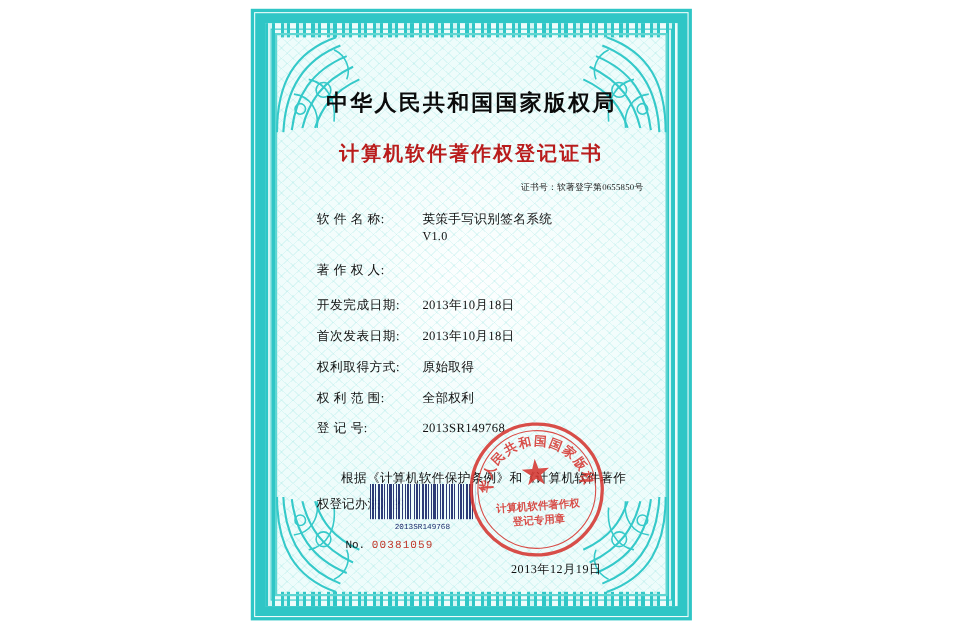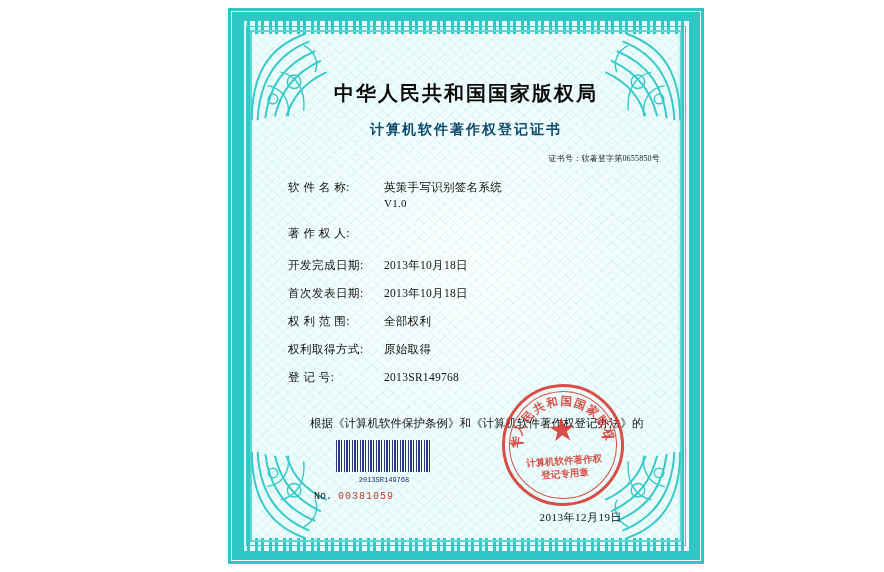--- a/index.html
+++ b/index.html
@@ -12,21 +12,21 @@
     height: 572px;
     font-family: "Liberation Serif", serif;
     overflow: hidden;
   }
 
   
   #certificate {
     position: absolute;
     left: 228px;
     top: 8px;
-    width: 476px;
+    width: 401px;
     height: 556px;
     background: #eefcfb;
     box-sizing: border-box;
   }
 
   
   .frame-outer {
     position: absolute;
     inset: 0;
     border: 3px solid #2fc6c6;
@@ -100,25 +100,25 @@
   .title-block { text-align: center; margin-top: 38px; }
   .title-main {
     font-family: "Liberation Serif", serif;
     font-size: 20px;
     letter-spacing: 2px;
     color: #0b0b0b;
     font-weight: bold;
   }
   .title-sub {
     font-family: "Liberation Serif", serif;
-    font-size: 14px;
+    font-size: 18px;
     letter-spacing: 2px;
-    color: #0c4a6e;
+    color: #b91c1c;
     font-weight: bold;
-    margin-top: 14px;
+    margin-top: 20px;
   }
   .cert-no {
     text-align: right;
     font-size: 8px;
     color: #1a1a1a;
     margin-top: 14px;
     padding-right: 10px;
     letter-spacing: .2px;
   }
 
@@ -377,27 +377,27 @@
         <div class="field-label">开发完成日期:</div>
         <div class="field-value">2013年10月18日</div>
       </div>
 
       <div class="field-row">
         <div class="field-label">首次发表日期:</div>
         <div class="field-value">2013年10月18日</div>
       </div>
 
       <div class="field-row">
+        <div class="field-label">权利取得方式:</div>
+        <div class="field-value">原始取得</div>
+      </div>
+
+      <div class="field-row">
         <div class="field-label">权 利 范 围:</div>
         <div class="field-value">全部权利</div>
-      </div>
-
-      <div class="field-row">
-        <div class="field-label">权利取得方式:</div>
-        <div class="field-value">原始取得</div>
       </div>
 
       <div class="field-row">
         <div class="field-label">登 记 号:</div>
         <div class="field-value">2013SR149768</div>
       </div>
 
     </div>
 
     <div class="statement">

